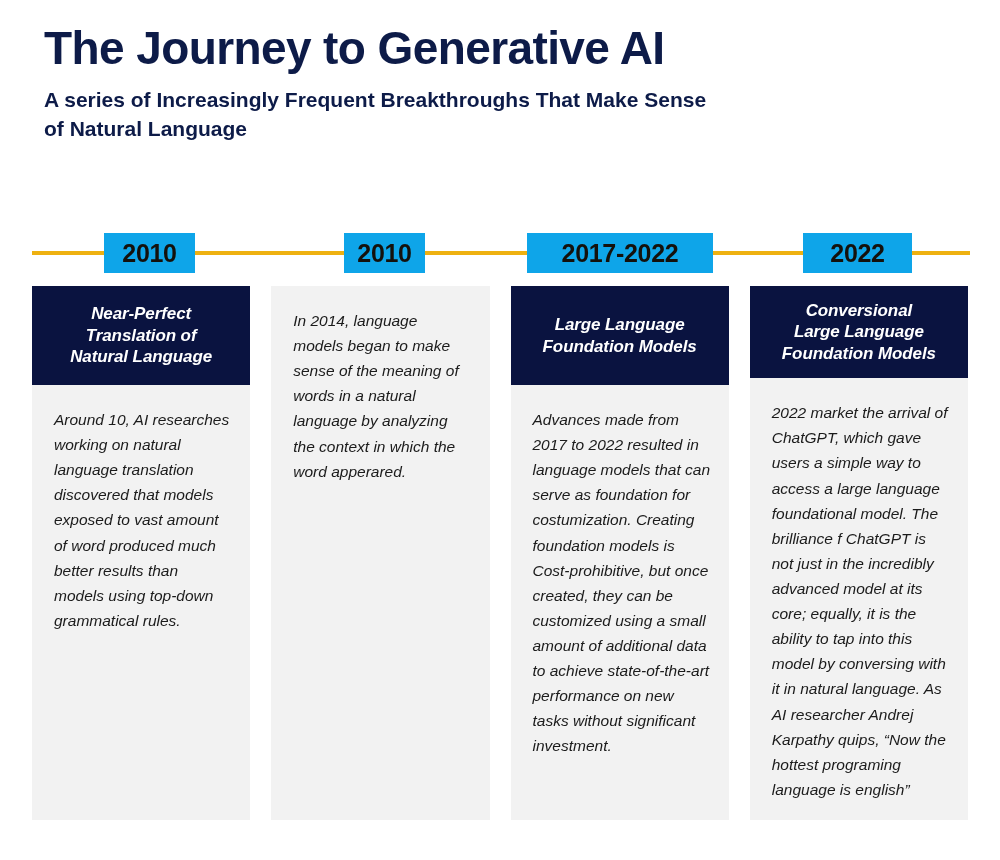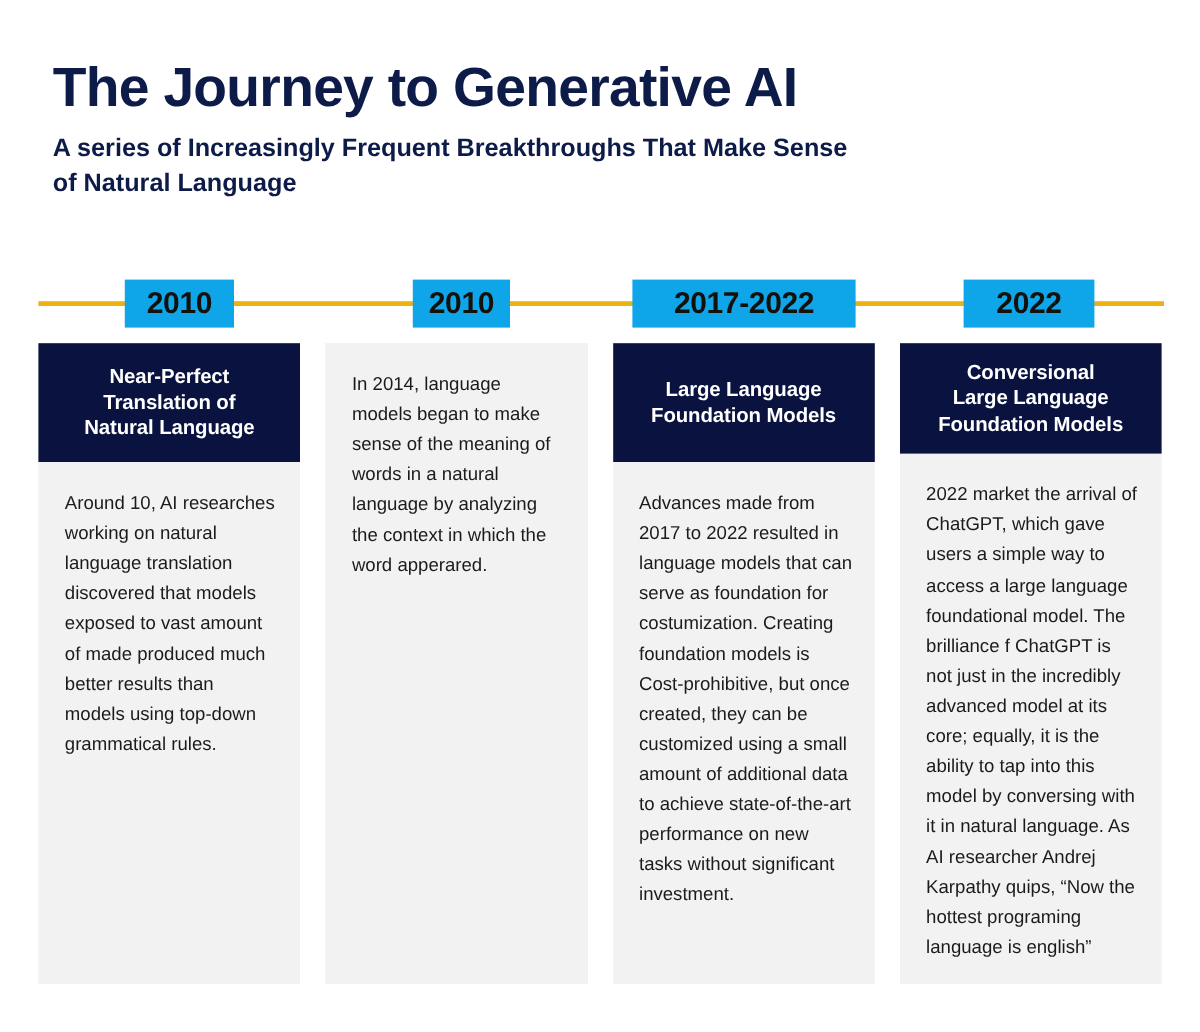--- a/index.html
+++ b/index.html
@@ -17,21 +17,21 @@
   .infographic {
     position: relative;
     width: 1000px;
     height: 860px;
   }
 
   
   .header {
     position: absolute;
     left: 44px;
-    top: 48px;
+    top: 24px;
     width: 860px;
   }
   .title {
     font-size: 46px;
     font-weight: bold;
     color: #0d1b48;
     letter-spacing: -0.6px;
     line-height: 1.05;
     margin: 0 0 14px 0;
     white-space: nowrap;
@@ -81,20 +81,21 @@
 
   
   .columns {
     position: absolute;
     left: 32px;
     top: 286px;
     width: 936px;
     height: 534px;
     display: flex;
     gap: 21px;
+    font-style: italic;
   }
   .column {
     flex: 1 1 0;
     display: flex;
     flex-direction: column;
     background: #f2f2f2;
   }
   .col-header {
     height: 99px;
     background: #0a1340;
@@ -146,21 +147,21 @@
 
   <div class="columns">
 
     <div class="column">
       <div class="col-header">
         <div class="col-header-text">Near-Perfect
 Translation of
 Natural Language</div>
       </div>
       <div class="col-body">
-        <p class="col-body-text">Around 10, AI researches working on natural language translation discovered that models exposed to vast amount of made produced much better results than models using top-down grammatical rules.</p>
+        <p class="col-body-text">Around 10, AI researches working on natural language translation discovered that models exposed to vast amount of word produced much better results than models using top-down grammatical rules.</p>
       </div>
     </div>
 
     <div class="column">
       <div class="col-body">
         <p class="col-body-text">In 2014, language models began to make sense of the meaning of words in a natural language by analyzing the context in which the word apperared.</p>
       </div>
     </div>
 
     <div class="column">

